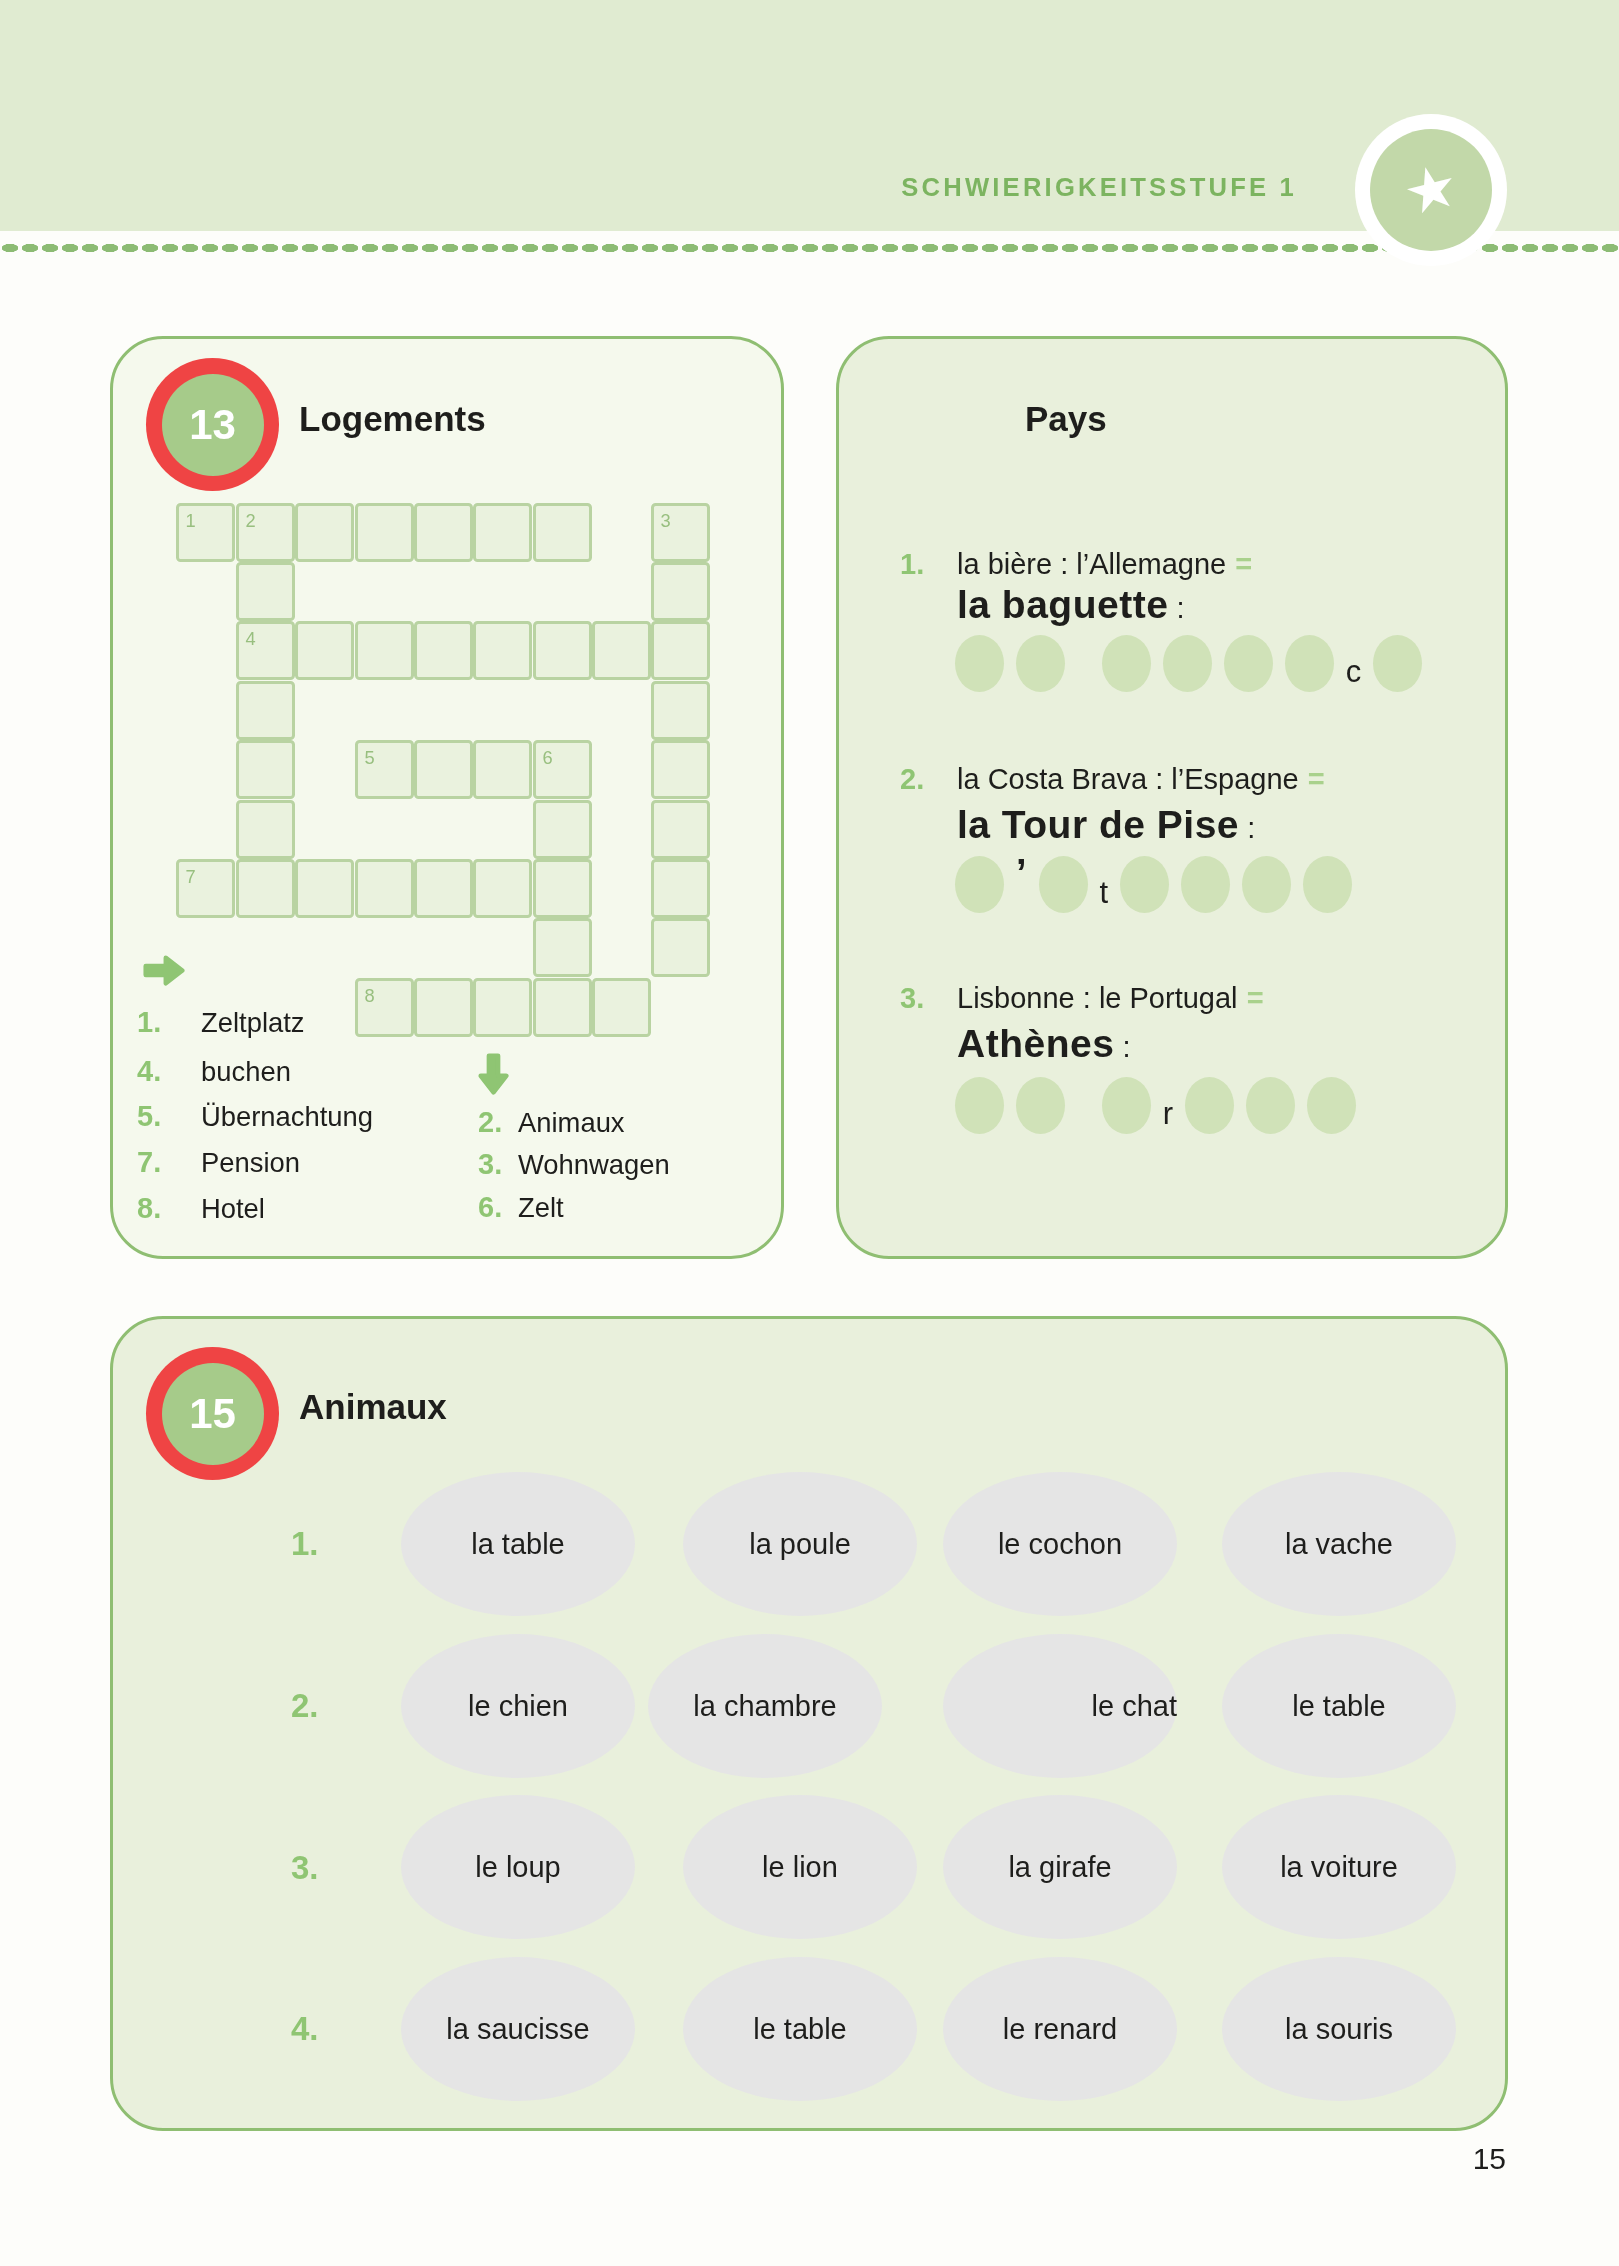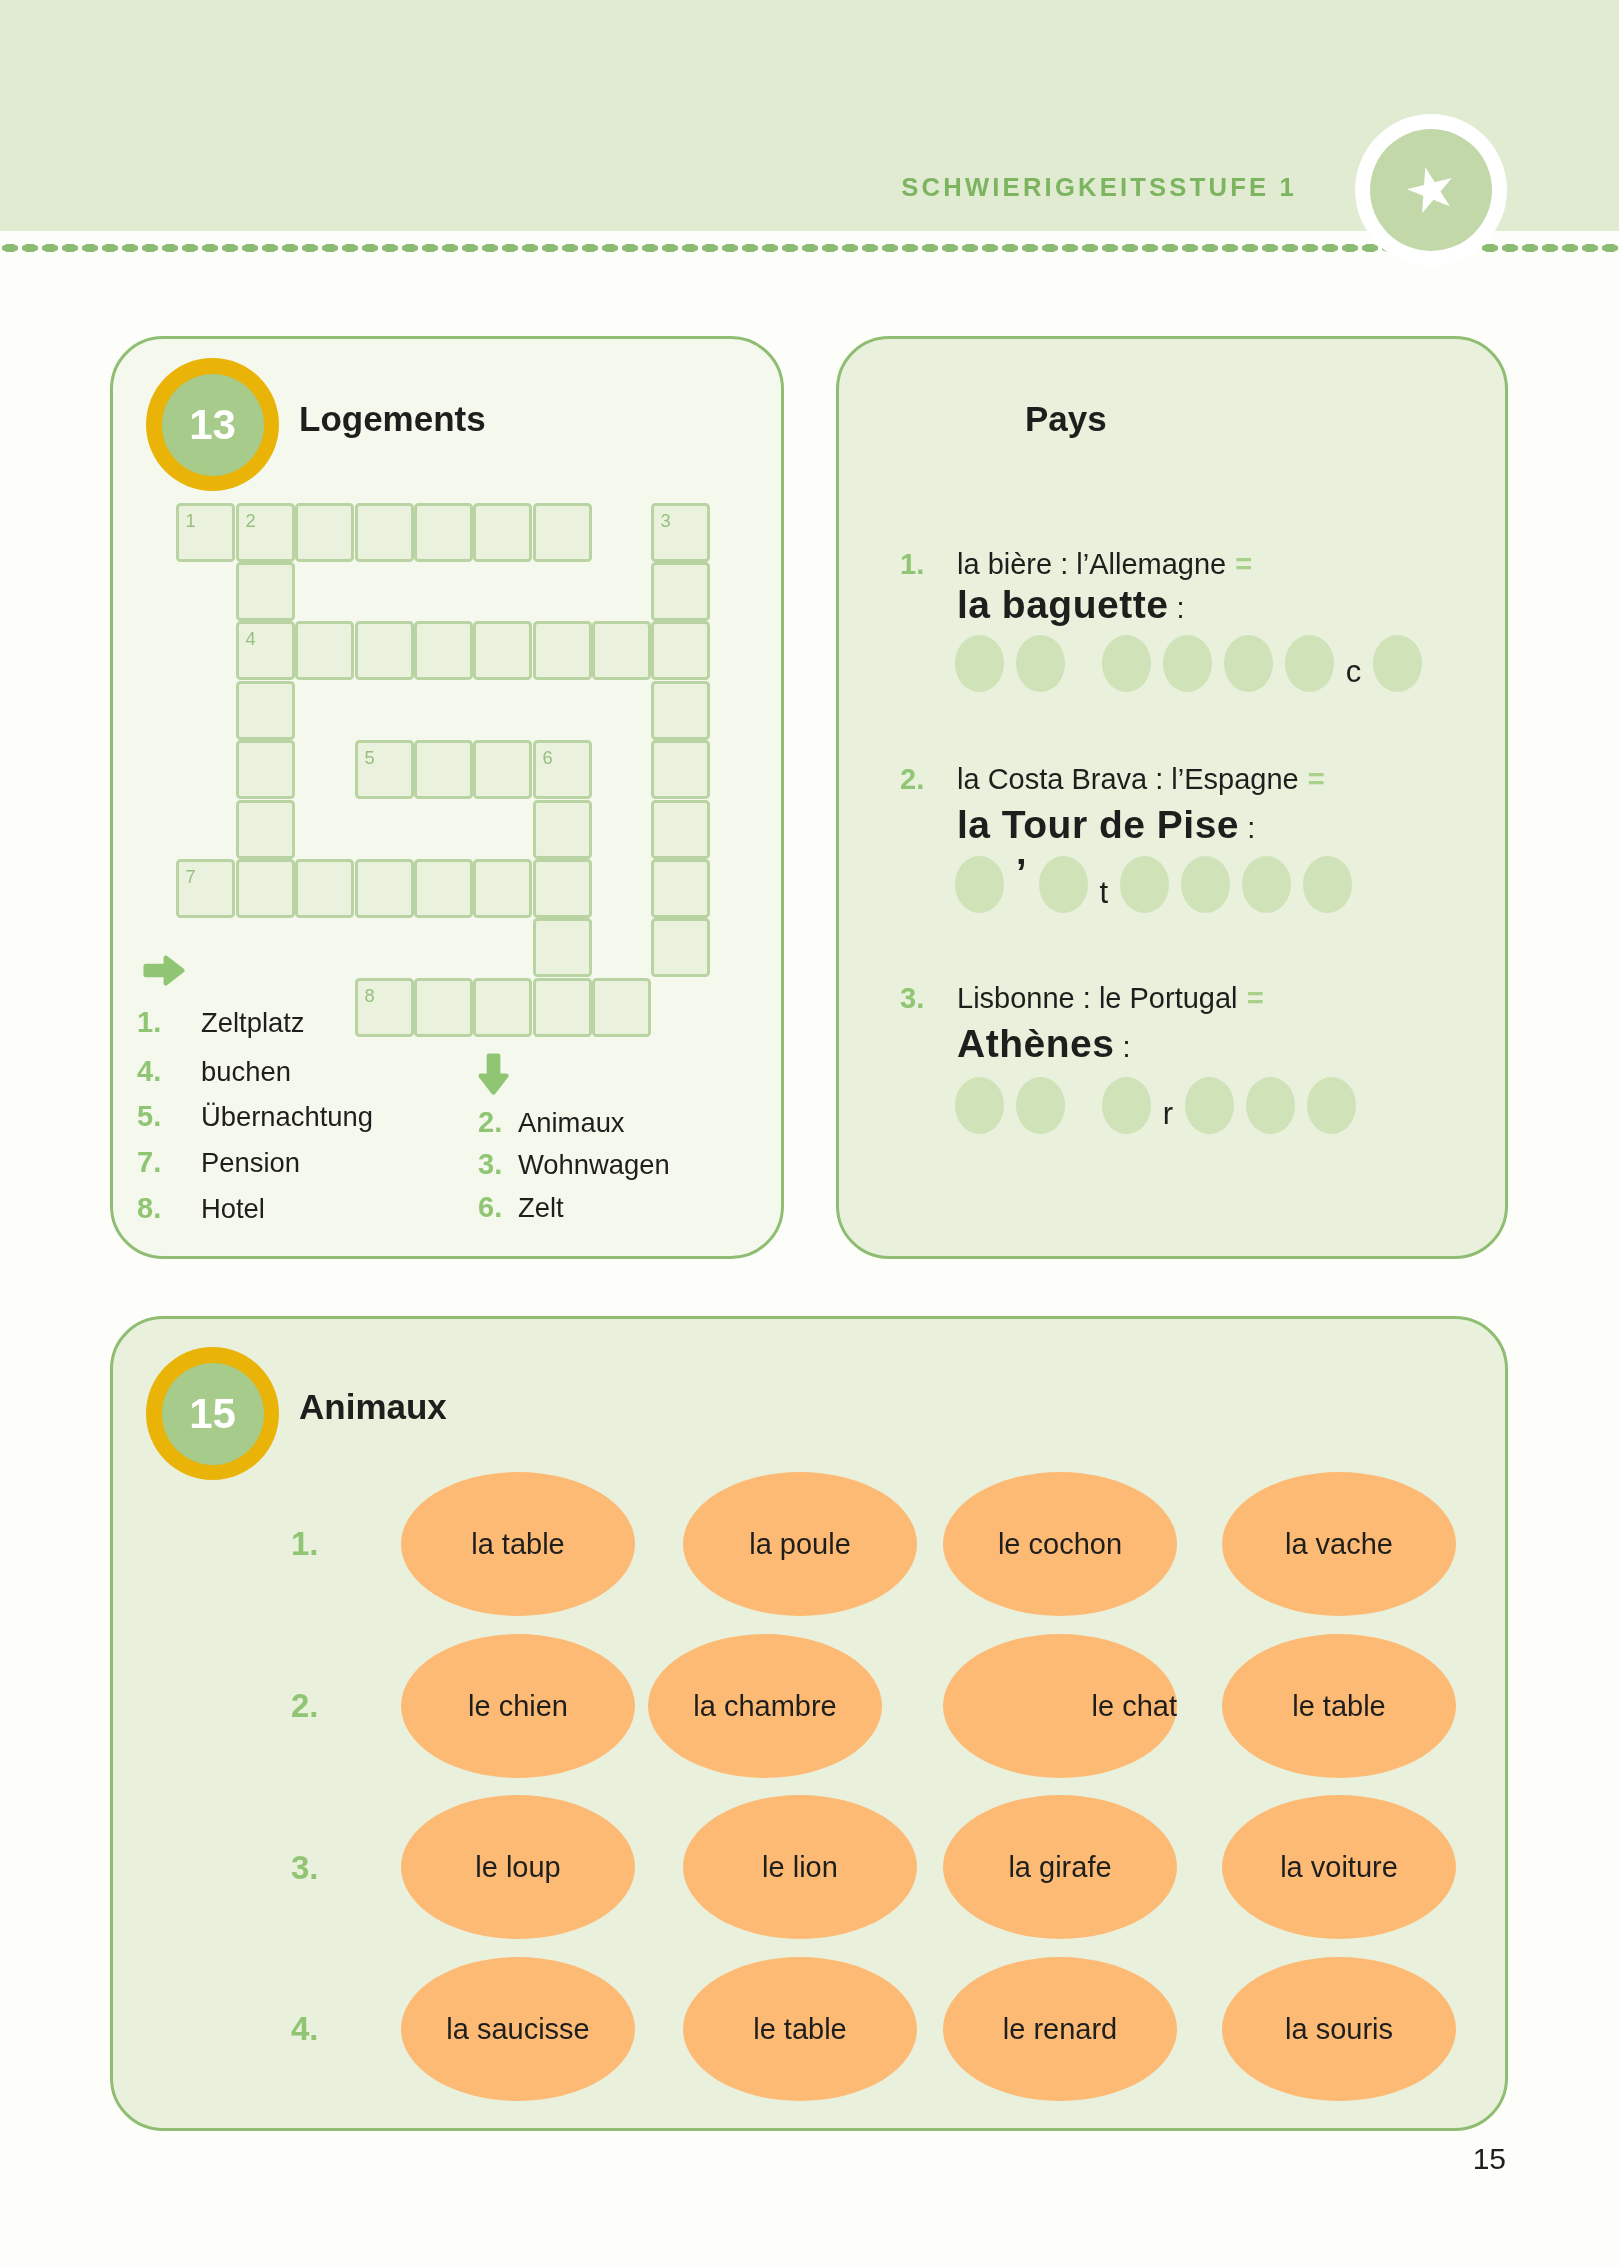--- a/index.html
+++ b/index.html
@@ -18,21 +18,21 @@
   .star-badge .inner{width:122px;height:122px;border-radius:50%;background:#c2d8a9;
         display:flex;align-items:center;justify-content:center;}
   .star-glyph{color:#ffffff;font-size:60px;line-height:1;transform:rotate(-14deg);}
 
   
   .card{position:absolute;border:3.7px solid #8fbe72;border-radius:53px;box-sizing:border-box;}
   #card13{left:110px;top:336px;width:674px;height:923px;background:#f5f9ed;}
   #card14{left:836px;top:336px;width:672px;height:923px;background:#e9f0dc;}
   #card15{left:110px;top:1316px;width:1398px;height:815px;background:#e9f0dc;}
 
-  .badge-halo{position:absolute;width:133px;height:133px;border-radius:50%;background:#eab308;z-index:2;}
+  .badge-halo{position:absolute;width:133px;height:133px;border-radius:50%;background:#ef4444;z-index:2;}
   .badge-core{position:absolute;left:15.5px;top:15.5px;width:102px;height:102px;border-radius:50%;
         background:#a6cb8a;display:flex;align-items:center;justify-content:center;}
   .badge-num{color:#ffffff;font-size:42px;font-weight:700;}
   .card-title{position:absolute;font-size:35px;font-weight:700;color:#1e1e1c;line-height:44px;z-index:2;}
 
   
   .cw-cell{position:absolute;width:59px;height:59px;box-sizing:border-box;border:3.7px solid #b9d3a2;
         border-radius:4.6px;background:#eaf2de;z-index:1;}
   .cw-num{position:absolute;left:6.4px;top:3.7px;font-size:18.3px;color:#98bf7f;}
 
@@ -49,21 +49,21 @@
   .answer-colon{font-size:29px;font-weight:400;margin-left:8.2px;}
   .slot-row{position:absolute;height:57px;display:flex;align-items:flex-end;gap:12px;z-index:2;}
   .slot-oval{width:49px;height:57px;border-radius:50%;background:#d0e2b8;flex:0 0 auto;}
   .slot-gap{width:12.8px;height:9.1px;flex:0 0 auto;}
   .slot-letter{font-size:31px;line-height:1;color:#1e1e1c;margin-bottom:5.5px;flex:0 0 auto;}
   .slot-apos{font-size:38px;font-weight:700;line-height:1;color:#1e1e1c;align-self:flex-start;
         margin-top:-1.8px;flex:0 0 auto;}
 
   
   .row-num{position:absolute;font-size:33px;font-weight:700;color:#8fc573;line-height:44px;z-index:2;}
-  .word-oval{position:absolute;width:234px;height:144px;border-radius:50%;background:#fdba74;
+  .word-oval{position:absolute;width:234px;height:144px;border-radius:50%;background:#e5e5e5;
         display:flex;align-items:center;justify-content:center;z-index:2;}
   .word-label{font-size:29px;color:#1e1e1c;}
 
   .page-num{position:absolute;right:113px;top:2142px;font-size:30px;color:#1e1e1c;}
 </style>
 </head>
 <body>
 
 <div class="page">
 

